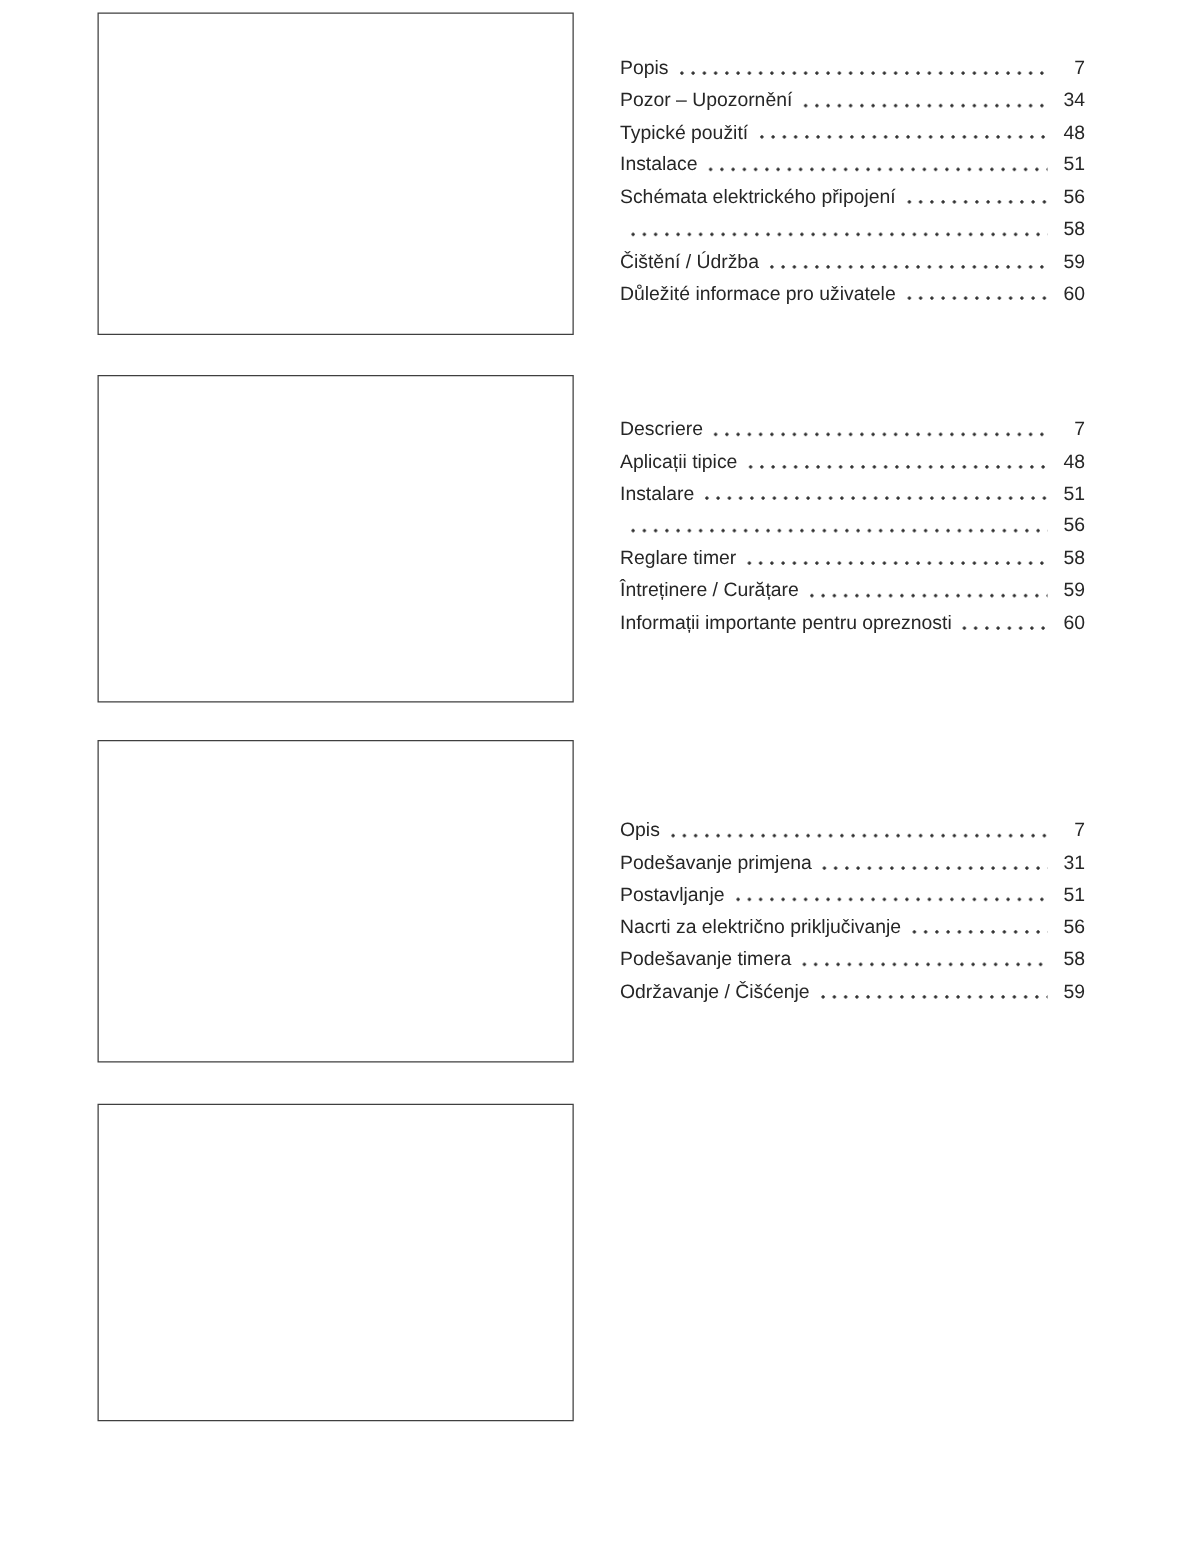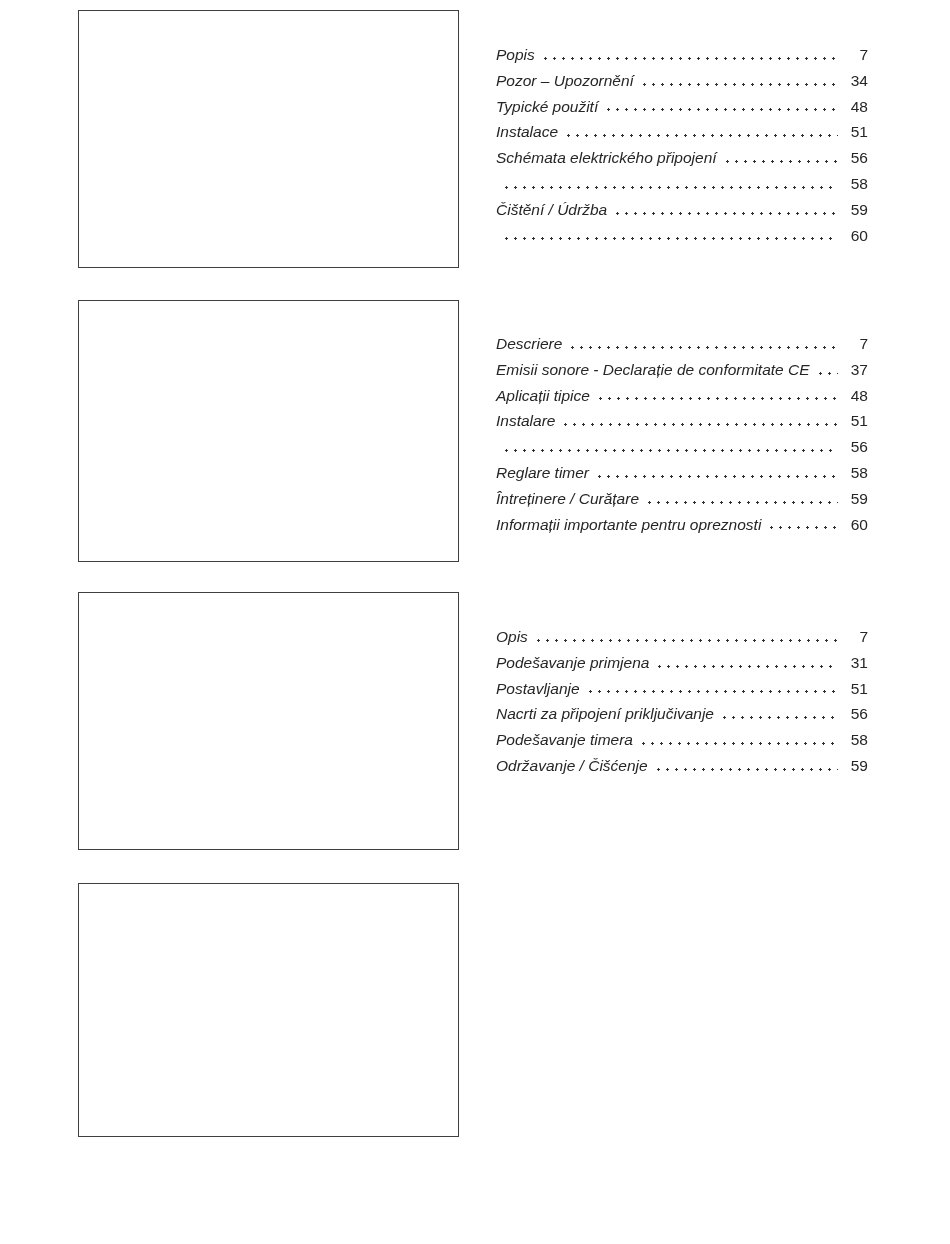--- a/index.html
+++ b/index.html
@@ -28,35 +28,34 @@
   .box-2 { top: 592px; height: 258px; }
   .box-3 { top: 883px; height: 254px; }
 
   .toc-group {
     position: absolute;
     left: 496px;
     width: 372px;
   }
   .group-0 { top: 42px;  }
   .group-1 { top: 331px; }
-  .group-2 { top: 624px; }
+  .group-2 { top: 652px; }
 
   .toc-row {
     display: flex;
     align-items: stretch;
     height: 25.8px;
     font-size: 15.5px;
     line-height: 25.8px;
     color: var(--text, #262626);
     white-space: nowrap;
   }
   .toc-label {
     flex: 0 0 auto;
     white-space: nowrap;
-    font-style: italic;
   }
   .toc-leader {
     flex: 1 1 auto;
     min-width: 0;
     margin-left: 6px;
     margin-right: 6px;
     background-image: radial-gradient(circle, var(--dot, #2e2e2e) 1.1px, rgba(0,0,0,0) 1.4px);
     background-size: 9px 9px;
     background-repeat: repeat-x;
     background-position: left bottom 5px;
@@ -106,34 +105,30 @@
         <div class="toc-row">
           <span class="toc-leader"></span>
           <span class="toc-page">58</span>
         </div>
         <div class="toc-row">
           <span class="toc-label">Čištění / Údržba</span>
           <span class="toc-leader"></span>
           <span class="toc-page">59</span>
         </div>
         <div class="toc-row">
+          <span class="toc-label">Důležité informace pro uživatele</span>
           <span class="toc-leader"></span>
           <span class="toc-page">60</span>
         </div>
       </div>
       <div class="toc-group group-1">
         <div class="toc-row">
           <span class="toc-label">Descriere</span>
           <span class="toc-leader"></span>
           <span class="toc-page">7</span>
-        </div>
-        <div class="toc-row">
-          <span class="toc-label">Emisii sonore - Declarație de conformitate CE</span>
-          <span class="toc-leader"></span>
-          <span class="toc-page">37</span>
         </div>
         <div class="toc-row">
           <span class="toc-label">Aplicații tipice</span>
           <span class="toc-leader"></span>
           <span class="toc-page">48</span>
         </div>
         <div class="toc-row">
           <span class="toc-label">Instalare</span>
           <span class="toc-leader"></span>
           <span class="toc-page">51</span>
@@ -168,21 +163,21 @@
           <span class="toc-label">Podešavanje primjena</span>
           <span class="toc-leader"></span>
           <span class="toc-page">31</span>
         </div>
         <div class="toc-row">
           <span class="toc-label">Postavljanje</span>
           <span class="toc-leader"></span>
           <span class="toc-page">51</span>
         </div>
         <div class="toc-row">
-          <span class="toc-label">Nacrti za připojení priključivanje</span>
+          <span class="toc-label">Nacrti za električno priključivanje</span>
           <span class="toc-leader"></span>
           <span class="toc-page">56</span>
         </div>
         <div class="toc-row">
           <span class="toc-label">Podešavanje timera</span>
           <span class="toc-leader"></span>
           <span class="toc-page">58</span>
         </div>
         <div class="toc-row">
           <span class="toc-label">Održavanje / Čišćenje</span>

